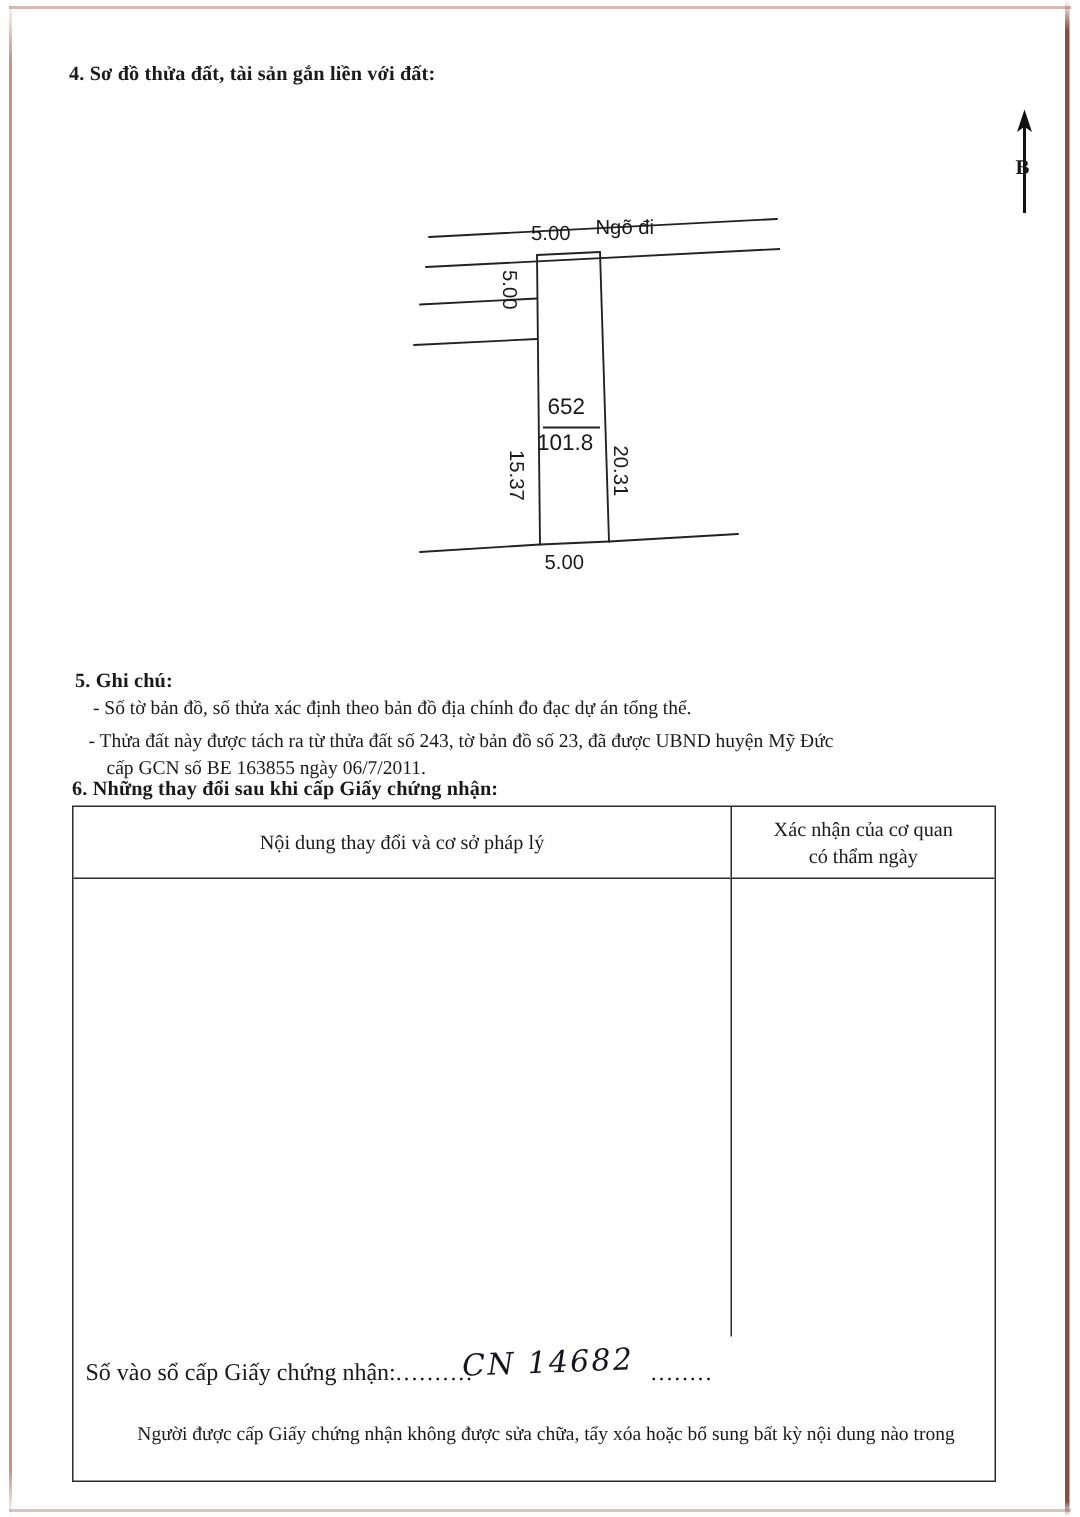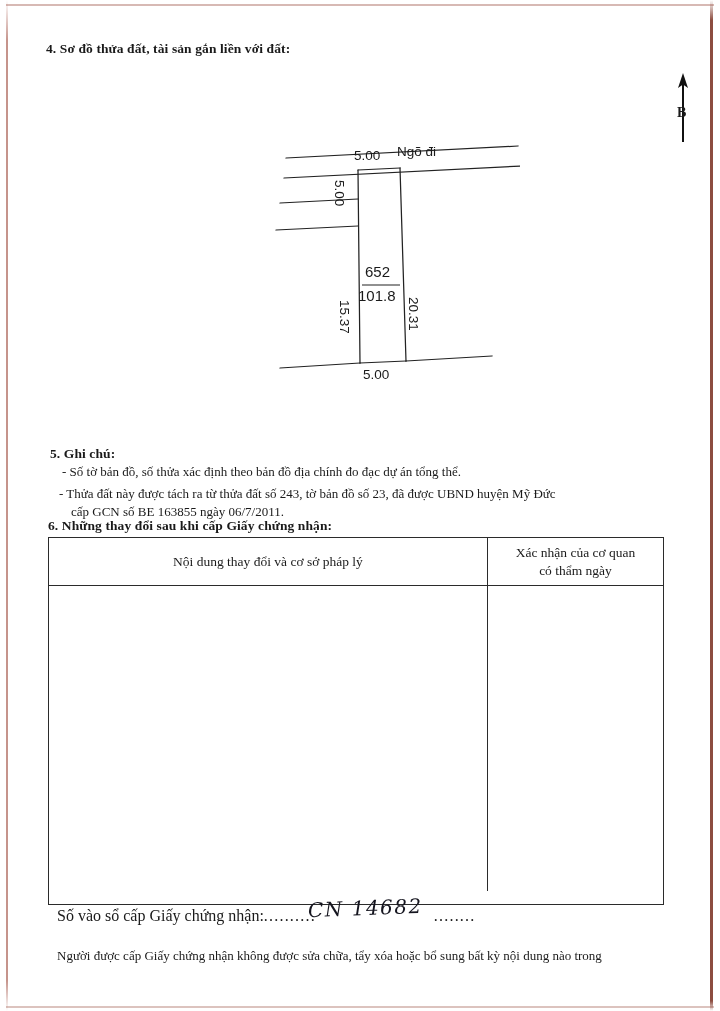--- a/index.html
+++ b/index.html
@@ -89,21 +89,21 @@
   #note-1 { left: 62px; top: 463px; }
   #note-2 { left: 59px; top: 485px; }
   #note-3 { left: 71px; top: 503px; }
 
   
   .changes-table {
     position: absolute;
     left: 48px;
     top: 537px;
     width: 616px;
-    height: 368px;
+    height: 451px;
     border: 1.4px solid #2b2b2b;
     box-sizing: border-box;
   }
   .changes-table .th-row {
     display: flex;
     height: 47px;
     border-bottom: 1.4px solid #2b2b2b;
   }
   .changes-table .th-left {
     flex: 0 0 438px;
@@ -157,21 +157,21 @@
 
   
   .footer-note {
     position: absolute;
     left: 57px;
     top: 947px;
     width: 614px;
     font-size: 13px;
     line-height: 1.42;
   }
-  .footer-note div { white-space: nowrap; }
+  .footer-note div { white-space: nowrap; text-align: center; }
 </style>
 </head>
 <body>
 
 <div class="page-frame">
   <div class="edge-left"></div>
   <div class="edge-right"></div>
   <div class="edge-top"></div>
   <div class="edge-bottom"></div>
 </div>

